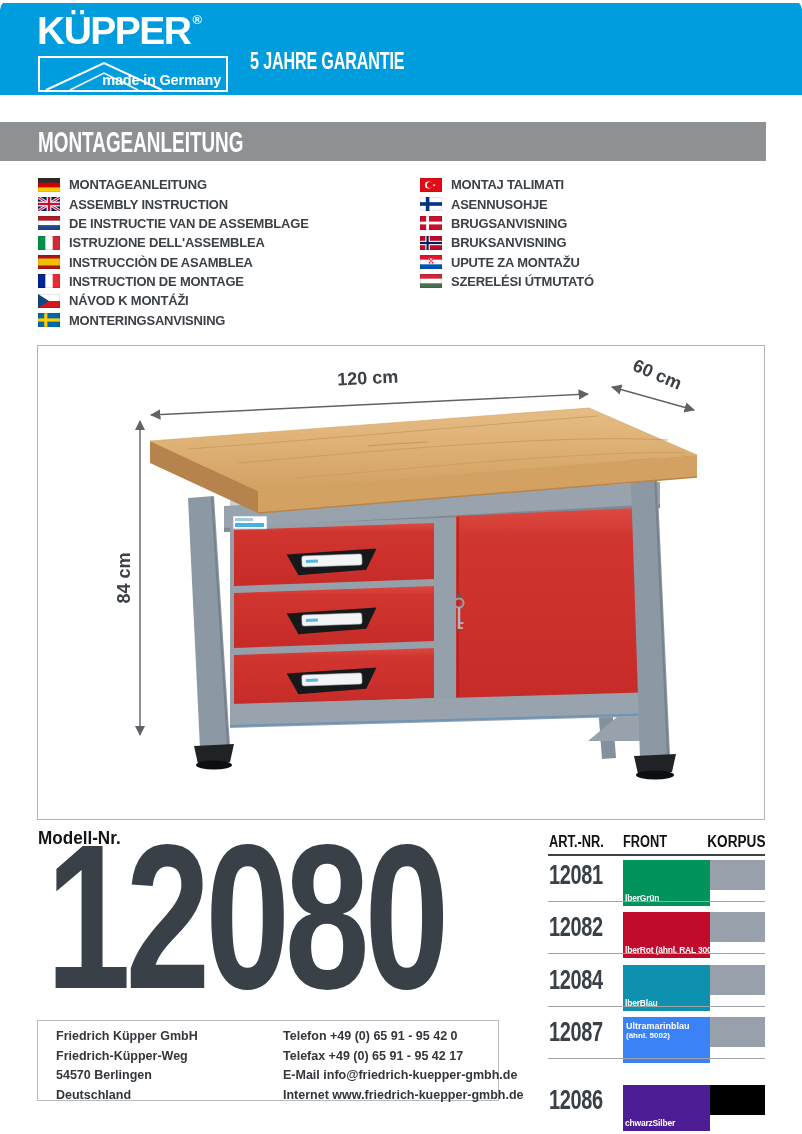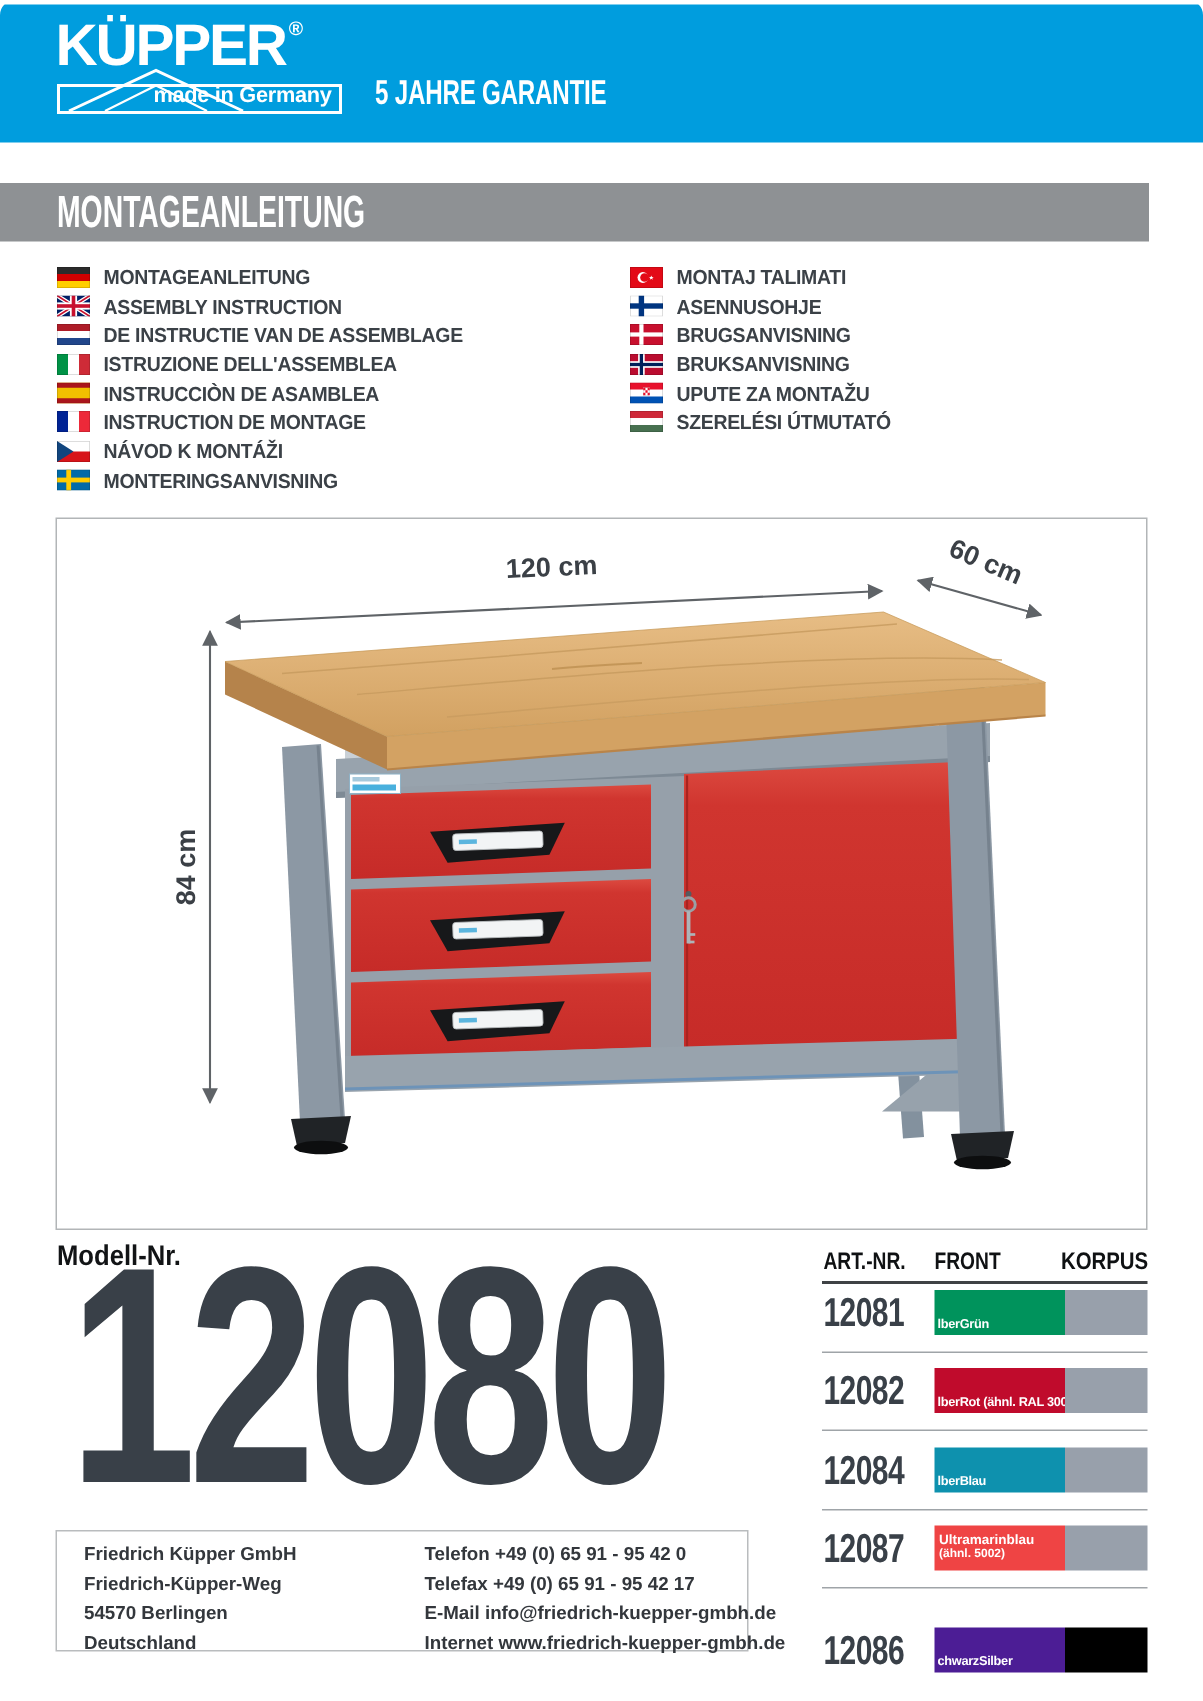--- a/index.html
+++ b/index.html
@@ -4,21 +4,21 @@
 <style>
   html,body{margin:0;padding:0;background:#fff;}
   .page{position:relative;width:802px;height:1134px;background:#ffffff;overflow:hidden;
         font-family:"Liberation Sans","DejaVu Sans",sans-serif;border-radius:10px;}
 
   
   .topbar{position:absolute;left:0;top:3px;width:802px;height:92px;background:#009dde;}
   .brand{position:absolute;left:37px;top:8px;color:#fff;font-size:39px;font-weight:bold;
          letter-spacing:-1.5px;line-height:1;white-space:nowrap;}
   .brand .reg{font-size:13px;font-weight:bold;position:relative;top:-20px;left:2px;letter-spacing:0;}
-  .logo-box{position:absolute;left:38px;top:53px;width:190px;height:20px;
+  .logo-box{position:absolute;left:38px;top:53px;width:190px;height:36px;
             border:2px solid #fff;box-sizing:border-box;}
   .roof{position:absolute;left:2px;bottom:-1px;line-height:0;}
   .made-in{position:absolute;right:5px;bottom:2px;color:#fff;font-size:14.5px;font-weight:bold;
            letter-spacing:-0.2px;white-space:nowrap;}
   .guarantee{position:absolute;left:250px;top:45px;color:#fff;font-size:23px;font-weight:bold;
              letter-spacing:-0.2px;white-space:nowrap;transform:scaleX(0.70);transform-origin:left center;}
 
   
   .title-band{position:absolute;left:0;top:122px;width:766px;height:39px;background:#8e9194;}
   .title-band span{position:absolute;left:38px;top:0;line-height:39px;color:#fff;font-size:30px;
@@ -57,21 +57,21 @@
   .variants{position:absolute;left:548px;top:833px;width:217px;height:292px;}
   .vh{position:absolute;top:0;font-size:16px;font-weight:bold;color:#0f1113;white-space:nowrap;}
   .vh-art{left:1px;transform:scaleX(0.8);transform-origin:left top;}
   .vh-front{left:75px;transform:scaleX(0.8);transform-origin:left top;}
   .vh-korpus{right:0;transform:scaleX(0.85);transform-origin:right top;}
   .vh-line{position:absolute;left:0;top:21px;width:217px;height:2px;background:#3f4245;}
   .variant-row{position:absolute;left:0;width:217px;height:30px;}
   .v-num{position:absolute;left:1px;top:0;height:30px;line-height:30px;font-size:27px;font-weight:bold;
          color:#394048;letter-spacing:-0.5px;white-space:nowrap;
          transform:scaleX(0.74);transform-origin:left center;}
-  .v-front{position:absolute;left:75px;top:0;width:87px;height:30px;overflow:hidden;text-align:center;}
+  .v-front{position:absolute;left:75px;top:0;width:87px;height:46px;overflow:hidden;text-align:center;}
   .v-korpus{position:absolute;left:162px;top:0;width:55px;height:30px;}
   .v-lbl{position:absolute;left:2px;bottom:3px;color:#fff;font-size:8.5px;font-weight:bold;
          white-space:nowrap;letter-spacing:-0.2px;}
   .v-lbl-a{position:absolute;left:3px;top:4px;color:#fff;font-size:9px;font-weight:bold;white-space:nowrap;}
   .v-lbl-b{position:absolute;left:3px;top:14px;color:#fff;font-size:8px;font-weight:bold;white-space:nowrap;}
   .v-sep{position:absolute;left:0;width:217px;height:1px;background:#9fa4a8;}
 </style>
 </head>
 <body>
 
@@ -378,21 +378,21 @@
         <div class="variant-row" style="top: 131.8px;">
           <span class="v-num">12084</span>
           <div class="v-front" style="background: rgb(14, 145, 174);">
             <span class="v-lbl">lberBlau</span>
           </div>
           <div class="v-korpus" style="background: rgb(152, 160, 171);"></div>
         </div>
         <div class="v-sep" style="top: 172.8px;"></div>
         <div class="variant-row" style="top: 184.2px;">
           <span class="v-num">12087</span>
-          <div class="v-front" style="background: #ef4444;">
+          <div class="v-front" style="background: #3b82f6;">
             <span class="v-lbl-a">Ultramarinblau</span>
             <span class="v-lbl-b">(ähnl. 5002)</span>
           </div>
           <div class="v-korpus" style="background: rgb(152, 160, 171);"></div>
         </div>
         <div class="v-sep" style="top: 225.2px;"></div>
         <div class="variant-row" style="top: 252px;">
           <span class="v-num">12086</span>
           <div class="v-front" style="background: #4c1d95;">
             <span class="v-lbl">chwarzSilber</span>

